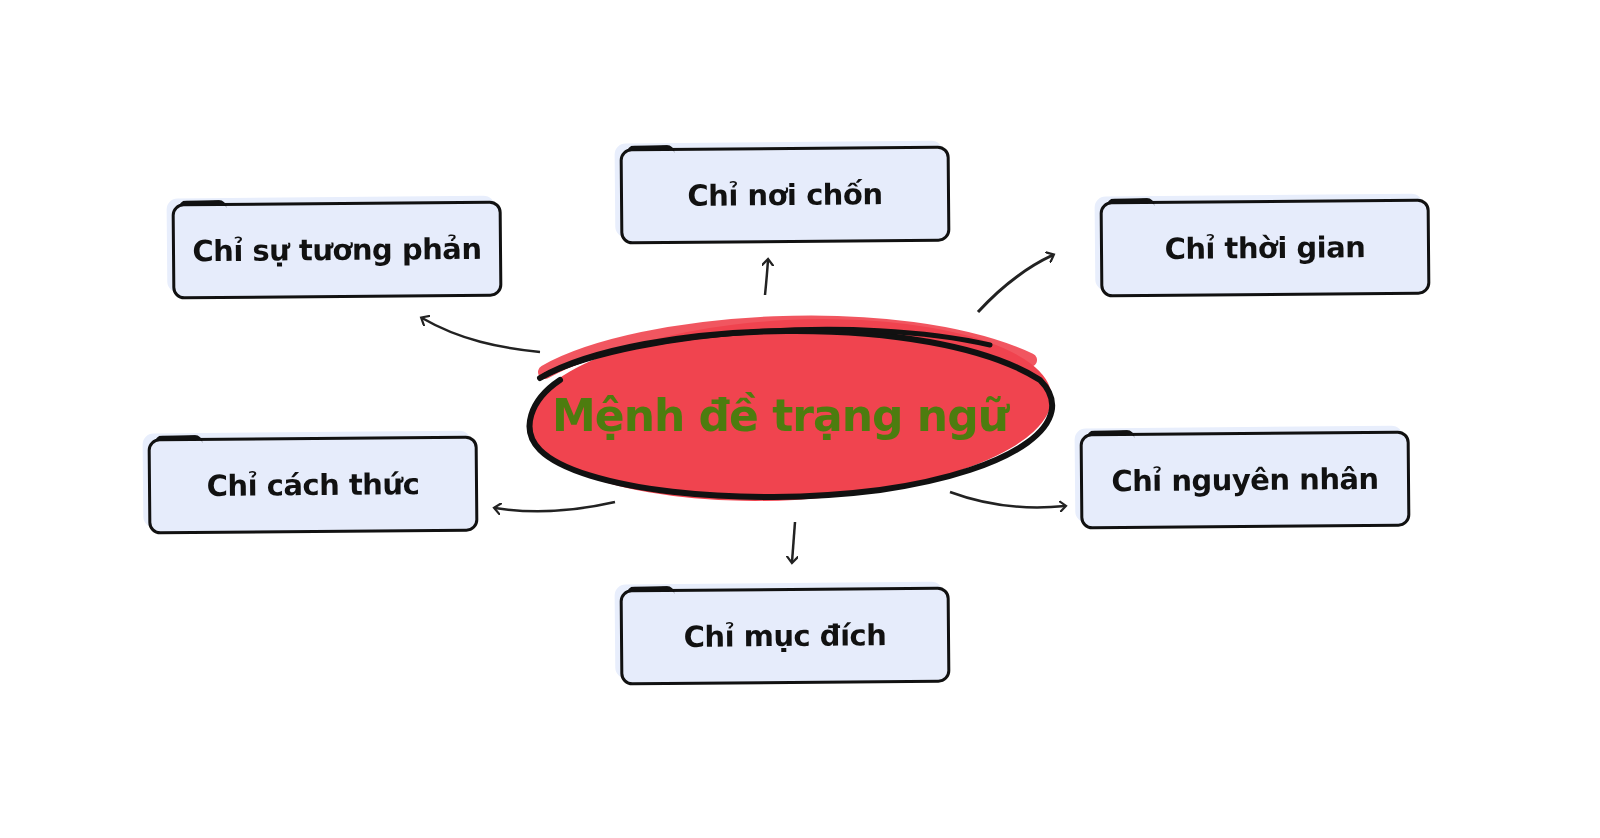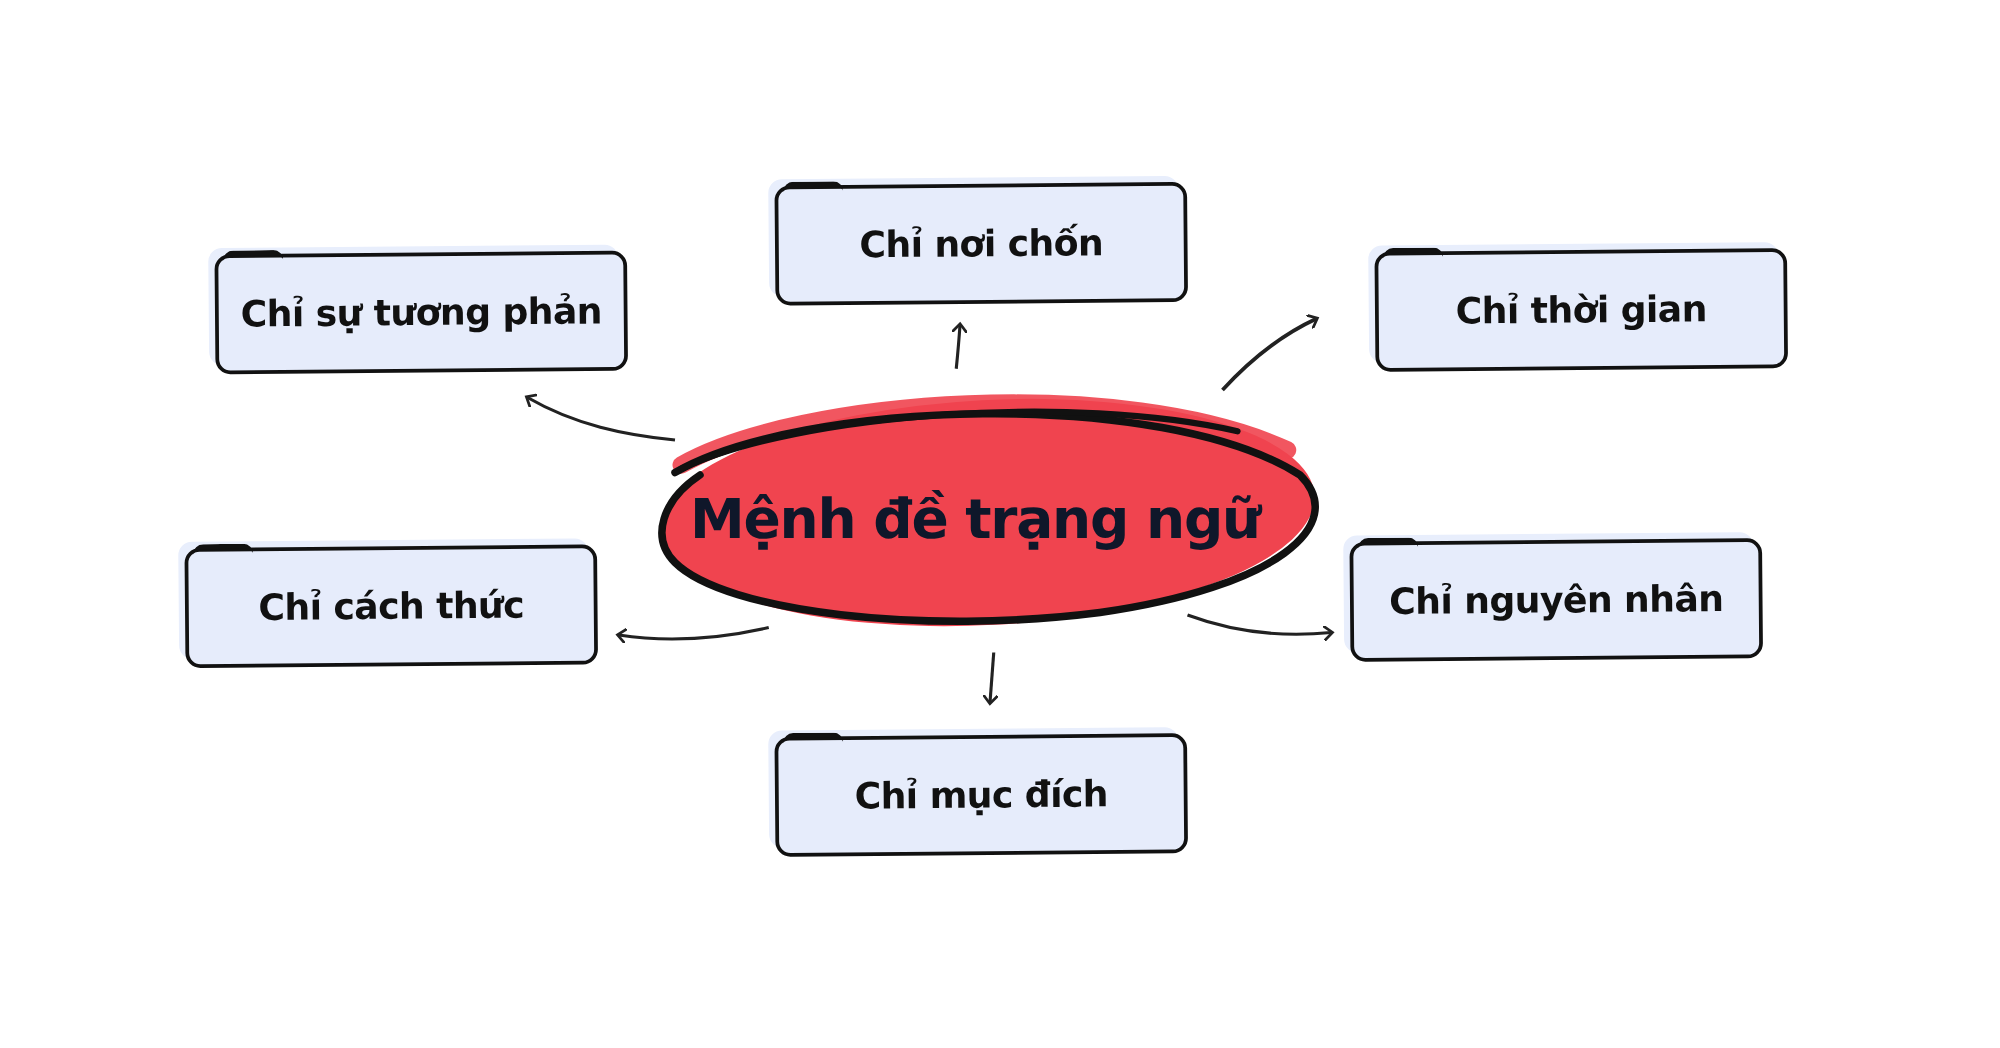--- a/index.html
+++ b/index.html
@@ -20,21 +20,21 @@
       box-shadow: -6px -6px 0 -1px #e8eefc;
     }
     .node .stroke {
       position: absolute; left: 4px; top: -6px; width: 48px; height: 5px;
       border-top: 4px solid #111; border-radius: 8px 8px 0 0;
     }
     .center-label {
       position: absolute;
       left: 540px; top: 380px; width: 480px; height: 70px;
       display: flex; align-items: center; justify-content: center;
-      color: #0f172a;
+      color: #4d7c0f;
       font-family: "DejaVu Sans", sans-serif;
       font-weight: bold;
       font-size: 44px;
       letter-spacing: -1px;
     }
   </style>
 </head>
 <body>
 
 <div id="canvas">

